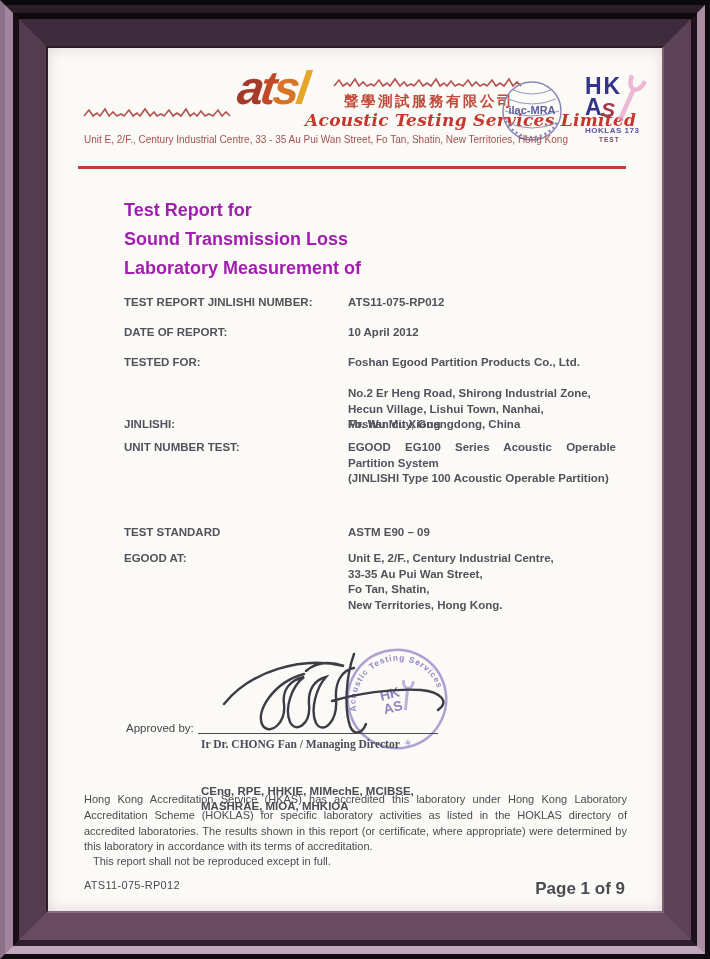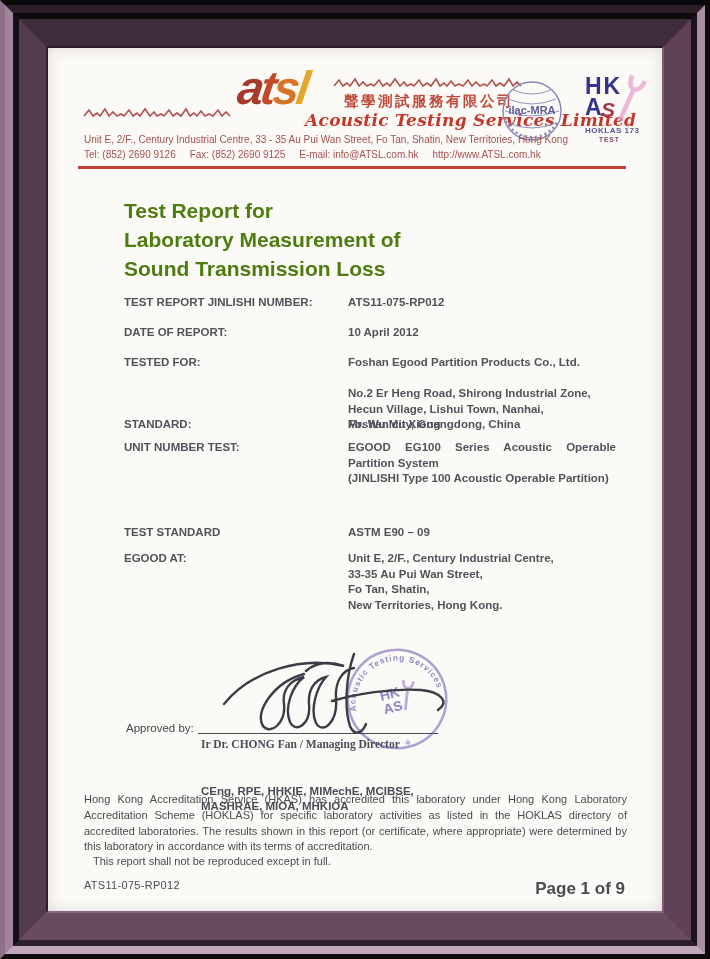--- a/index.html
+++ b/index.html
@@ -36,21 +36,21 @@
   .red-rule{left:30px;top:118px;width:548px;height:3px;background:#bf4036;}
   .ilac{left:452px;top:31px;}
   .hkas{left:537px;top:28px;width:80px;height:80px;}
   .hkas .row1{left:0;top:0;font-size:23px;line-height:21px;font-weight:700;color:#34348f;letter-spacing:2px;}
   .hkas .rowA{left:0;top:21px;font-size:23px;line-height:21px;font-weight:700;color:#34348f;}
   .hkas .rowS{left:16px;top:22px;font-size:21px;font-weight:700;color:#a8344c;font-style:italic;}
   .hkas .fork{left:22px;top:-4px;opacity:.75;}
   .hoklas1{left:0px;top:50px;font-size:8px;font-weight:700;color:#5b4f9e;letter-spacing:.5px;}
   .hoklas2{left:14px;top:60px;font-size:6.5px;font-weight:700;color:#7c4a63;letter-spacing:1px;}
   
-  .title{left:76px;top:148px;font-size:21px;font-weight:700;color:#4d7c0f;line-height:29px;}
+  .title{left:76px;top:148px;font-size:18px;font-weight:700;color:#a21caf;line-height:29px;}
   .title div{position:static;}
   
   .row{left:0;top:0;width:614px;}
   .flabel{left:76px;width:222px;font-size:11.5px;font-weight:700;color:#52525b;line-height:15.5px;}
   .fvalue{left:300px;width:268px;font-size:11.5px;font-weight:700;color:#52525b;
     line-height:15.5px;white-space:pre-line;text-align:justify;}
   
   .stamp{left:290px;top:592px;transform:rotate(-14deg);opacity:.9;}
   .sig{left:148px;top:598px;}
   .approved{left:78px;top:674px;font-size:11.5px;color:#45454d;}
@@ -107,47 +107,46 @@
       <g transform="rotate(24 21 30)">
         <path d="M14,4 C14,20 28,20 28,4" fill="none" stroke="#e9a3cc" stroke-width="4.5"></path>
         <path d="M21,16 L21,50" fill="none" stroke="#e9a3cc" stroke-width="4.5"></path>
       </g>
     </svg>
     <div class="hoklas1">HOKLAS 173</div>
     <div class="hoklas2">TEST</div>
   </div>
 
   <div class="addr addr1">Unit E, 2/F., Century Industrial Centre, 33 - 35 Au Pui Wan Street, Fo Tan, Shatin, New Territories, Hong Kong</div>
-  <div class="addr addr2">Tel: (852) 2690 9126     Fax: (852) 2690 9125     E-mail: info@ATSL.com.hk     http://www.ATSL.com.hk</div>
   <div class="red-rule"></div>
 
   <div class="title">
     <div>Test Report for</div>
+    <div>Sound Transmission Loss</div>
     <div>Laboratory Measurement of</div>
-    <div>Sound Transmission Loss</div>
   </div>
 
   <div class="row" style="top:247px">
     <div class="flabel">TEST REPORT JINLISHI NUMBER:</div>
     <div class="fvalue">ATS11-075-RP012</div>
   </div>
   <div class="row" style="top:277px">
     <div class="flabel">DATE OF REPORT:</div>
     <div class="fvalue">10 April 2012</div>
   </div>
   <div class="row" style="top:307px">
     <div class="flabel">TESTED FOR:</div>
     <div class="fvalue">Foshan Egood Partition Products Co., Ltd.
 
 No.2 Er Heng Road, Shirong Industrial Zone,
 Hecun Village, Lishui Town, Nanhai,
 Foshan city, Guangdong, China</div>
   </div>
   <div class="row" style="top:369px">
-    <div class="flabel">STANDARD:</div>
+    <div class="flabel">JINLISHI:</div>
     <div class="fvalue">Mr. Wu Mu Xiong</div>
   </div>
   <div class="row" style="top:392px">
     <div class="flabel">UNIT NUMBER TEST:</div>
     <div class="fvalue">EGOOD EG100 Series Acoustic Operable Partition System
 (JINLISHI Type 100 Acoustic Operable Partition)</div>
   </div>
   <div class="row" style="top:477px">
     <div class="flabel">TEST STANDARD</div>
     <div class="fvalue">ASTM E90 – 09</div>

